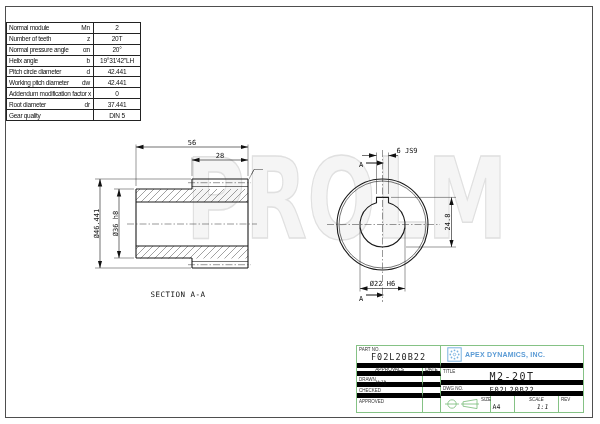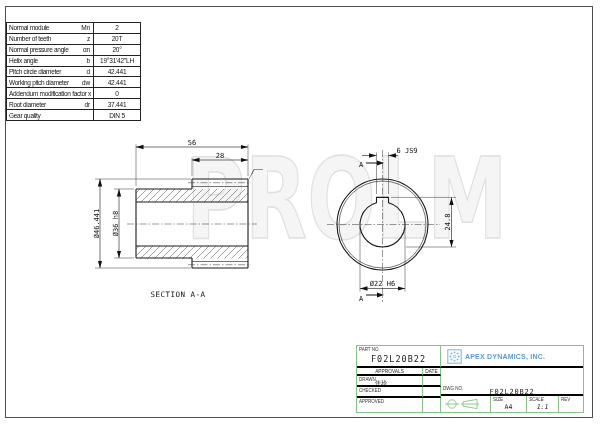--- a/index.html
+++ b/index.html
@@ -46,21 +46,21 @@
     font-family: "DejaVu Sans Mono", monospace; font-size: 7px; fill: #111;
   }
   .drawing text.big { font-size: 7.5px; letter-spacing: 0.5px; }
   
   .title-block {
     position: absolute; left: 356px; top: 345px; width: 228px; height: 68px;
     border: 1px solid #85c285; background: #fff; z-index: 3; color: #222;
   }
   .tb-cell { position: absolute; }
   .br { border-right: 1px solid #85c285; }
-  .bb { border-bottom: 2px solid #000000; }
+  .bb { border-bottom: 5px solid #000000; }
   .tb-label { position: absolute; top: 1px; left: 2px; font-size: 4.5px; color: #333; white-space: nowrap; }
   .mono { font-family: "DejaVu Sans Mono", monospace; }
   .cell-center { display: flex; align-items: center; justify-content: center; height: 100%; }
   .partno-val { font-size: 8.5px; letter-spacing: 1px; padding-top: 5px; }
   .title-val  { font-size: 10px;  letter-spacing: 1.5px; padding-top: 4px; }
   .dwg-val    { font-size: 7px;   letter-spacing: 0.8px; padding-top: 4px; }
   .small-val  { font-size: 6.5px; padding-top: 5px; }
   .hdr-center { display: flex; align-items: center; justify-content: center; height: 100%; font-size: 4.8px; }
   .logo-cell  { display: flex; align-items: center; padding-left: 6px; gap: 3px; }
   .company    { font-size: 7px; font-weight: bold; color: #5b9bd5; letter-spacing: 0.2px; white-space: nowrap; }
@@ -304,40 +304,44 @@
           <circle cx="4.5" cy="10.5" r="0.9"></circle>
         <circle cx="3.3" cy="7.5" r="0.9"></circle>
           <circle cx="4.5" cy="4.5" r="0.9"></circle>
         <circle cx="7.5" cy="3.3" r="0.9"></circle>
           <circle cx="10.5" cy="4.5" r="0.9"></circle>
       </g>
     </svg>
     <span class="company">APEX DYNAMICS, INC.</span>
   </div>
 
+  <div class="tb-cell bb" style="left:84px;top:22px;width:142px;height:17px;">
+    <span class="tb-label">TITLE</span>
+    <div class="cell-center mono title-val">M2-20T</div>
+  </div>
 
   <div class="tb-cell bb" style="left:84px;top:39px;width:142px;height:11px;">
     <span class="tb-label">DWG NO.</span>
     <div class="cell-center mono dwg-val">F02L20B22</div>
   </div>
 
   <div class="tb-cell br" style="left:84px;top:50px;width:50px;height:16px;">
     <svg width="50" height="16" viewBox="0 0 50 16">
       <g stroke="#85c285" stroke-width="0.9" fill="none">
         <circle cx="11" cy="8" r="4.2"></circle>
         <line x1="4" y1="8" x2="18" y2="8"></line>
         <path d="M22,5.8 L36,3.4 M22,10.2 L36,12.6"></path>
         <line x1="22" y1="5.8" x2="22" y2="10.2"></line>
         <line x1="36" y1="3.4" x2="36" y2="12.6"></line>
         <line x1="20" y1="8" x2="38" y2="8"></line>
       </g>
     </svg>
   </div>
 
-  <div class="tb-cell br" style="left:134px;top:50px;width:36px;height:16px;">
+  <div class="tb-cell br" style="left:122px;top:50px;width:36px;height:16px;">
     <span class="tb-label">SIZE</span>
     <div class="cell-center mono small-val">A4</div>
   </div>
 
   <div class="tb-cell br" style="left:170px;top:50px;width:32px;height:16px;font-style:italic;">
     <span class="tb-label">SCALE</span>
     <div class="cell-center mono small-val">1:1</div>
   </div>
 
   <div class="tb-cell" style="left:202px;top:50px;width:24px;height:16px;">

